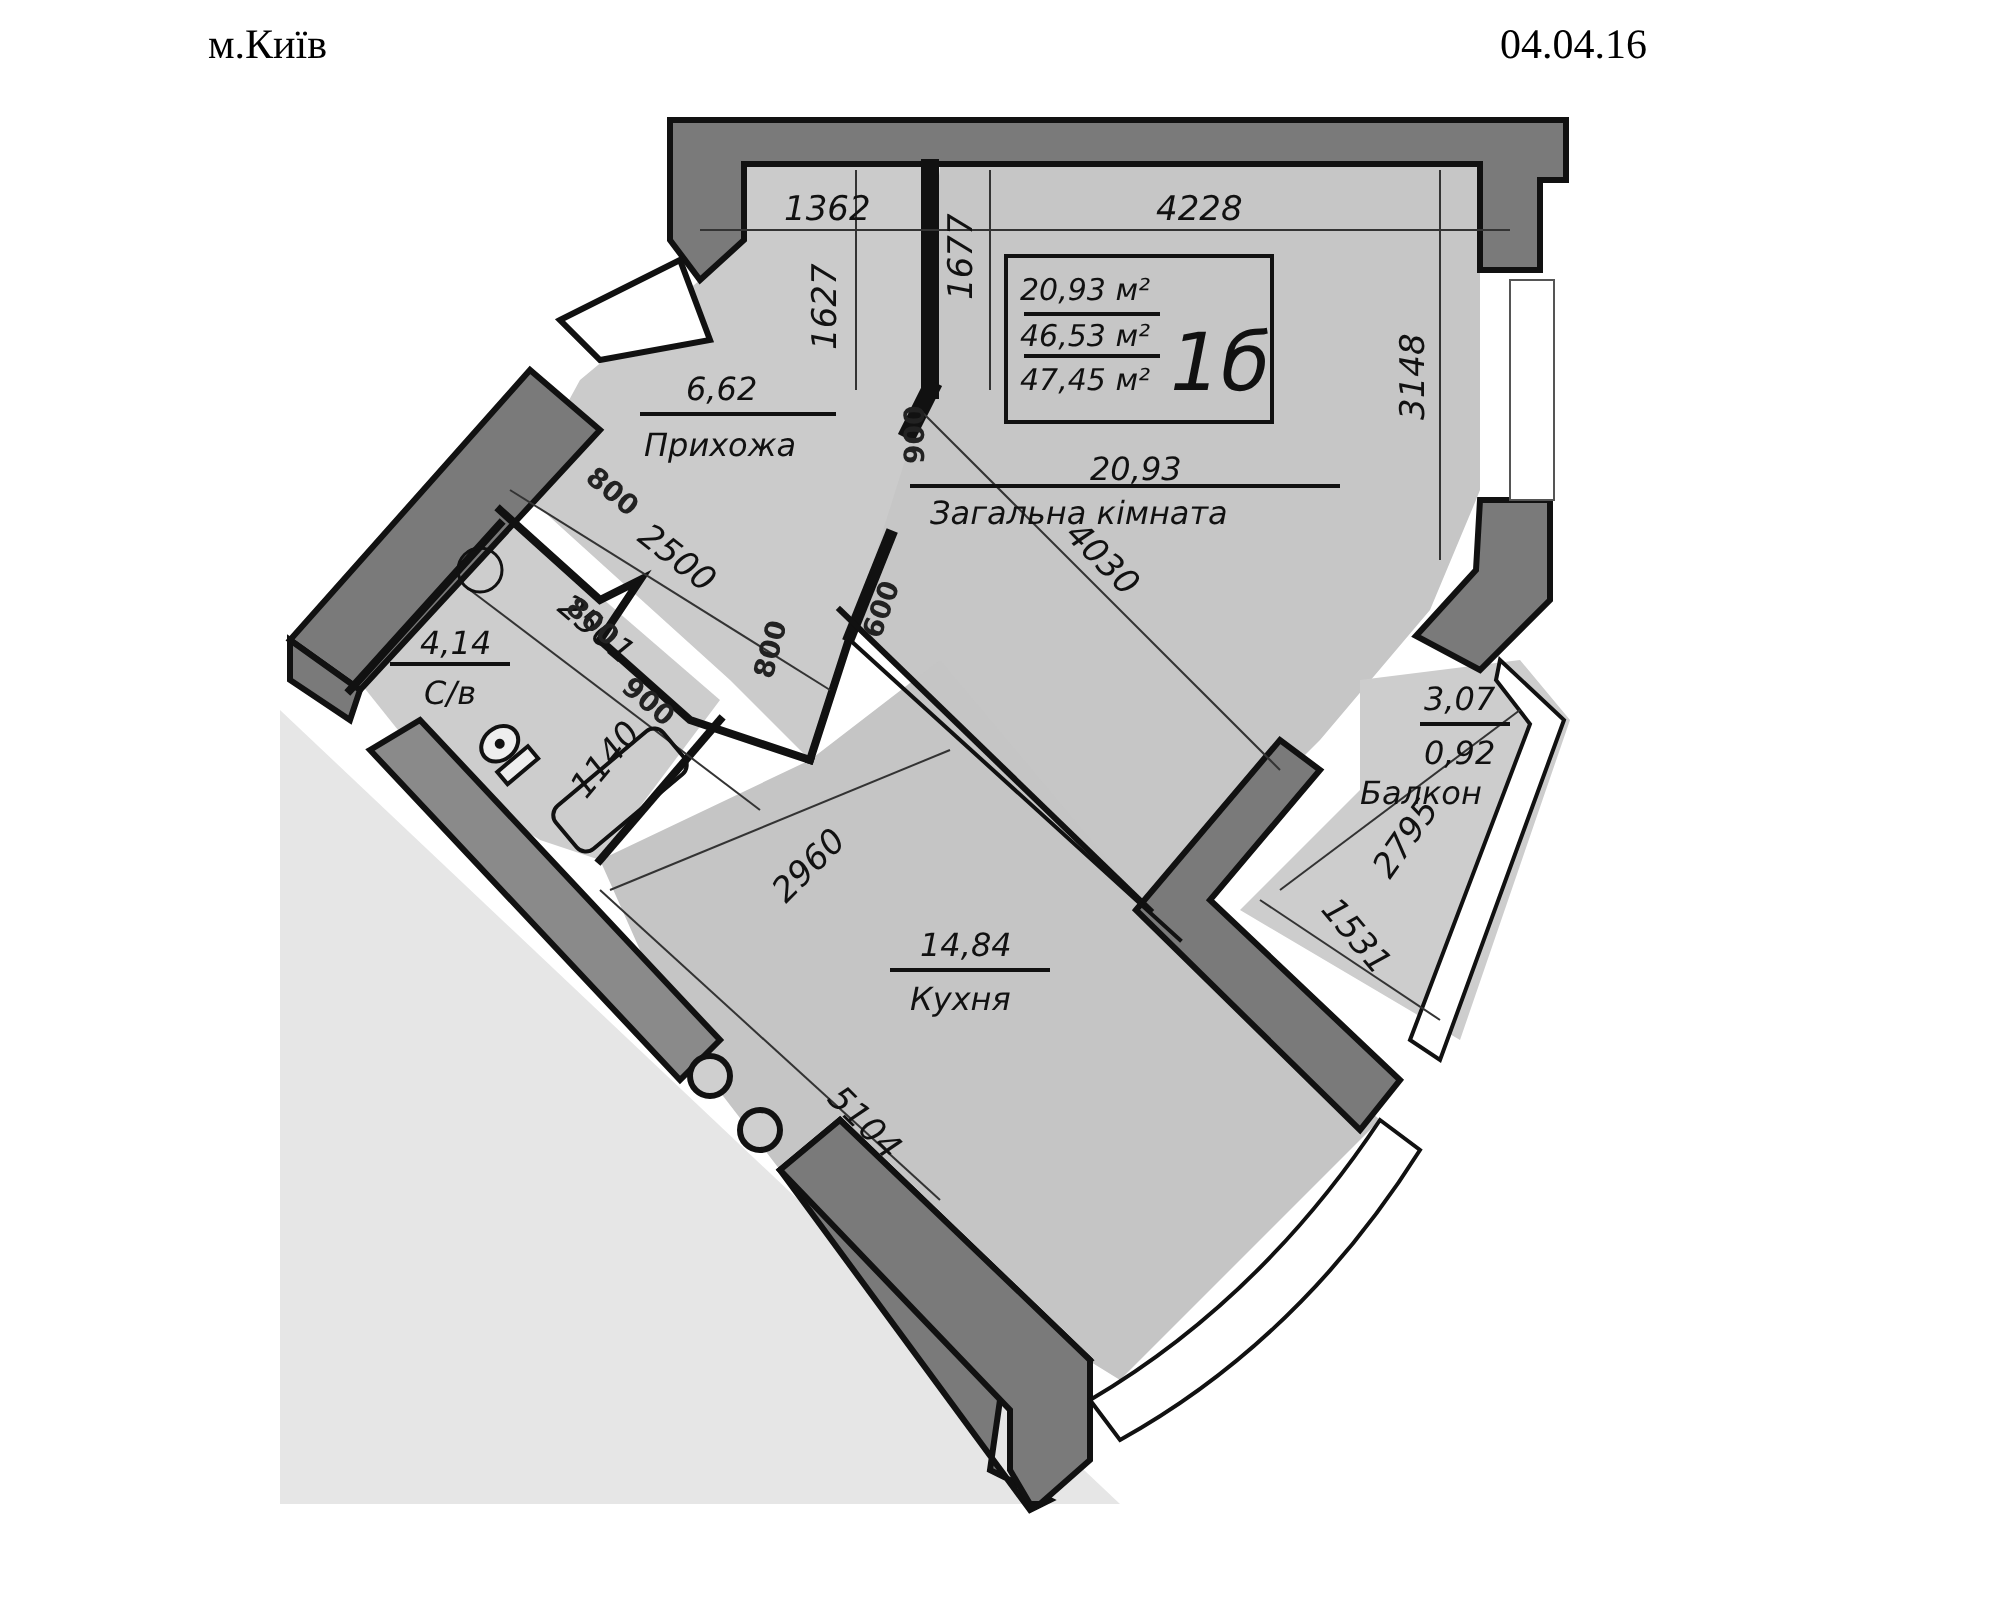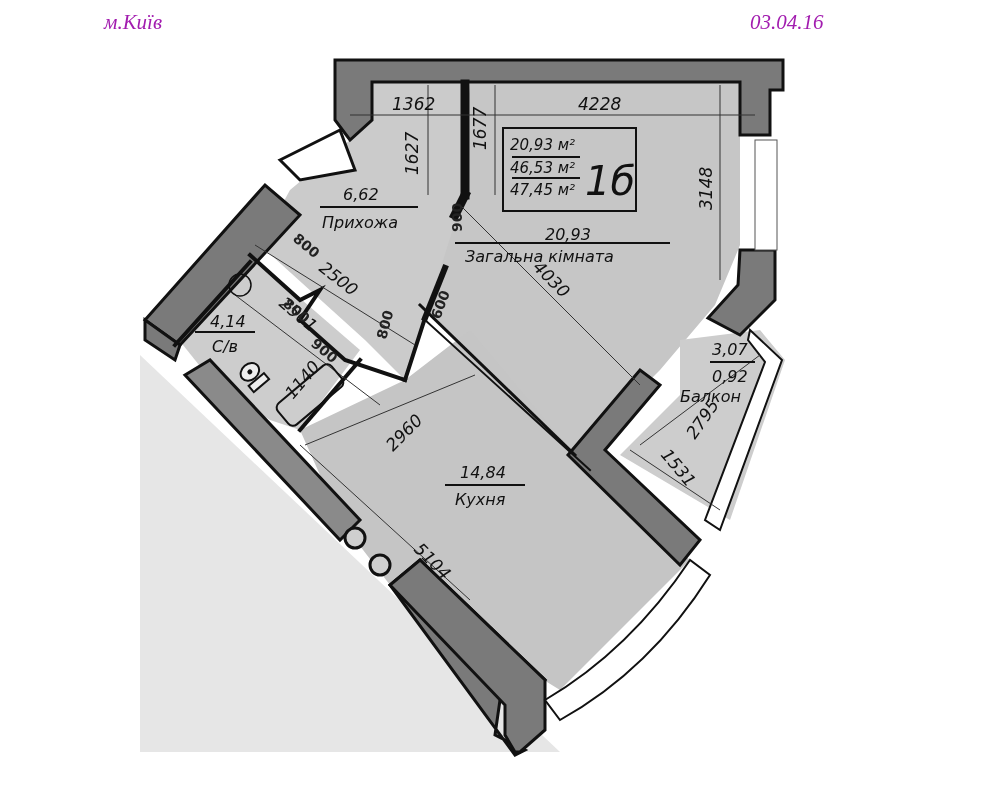--- a/index.html
+++ b/index.html
@@ -1,31 +1,31 @@
 <!DOCTYPE html>
 <html><head>
 <meta charset="utf-8">
 <style>
   html,body{margin:0;padding:0;background:#ffffff;}
   body{width:1000px;height:806px;position:relative;overflow:hidden;font-family:"Liberation Serif",serif;}
-  .hdr{position:absolute;top:10px;font-size:21px;color:#a21caf;font-family:"Liberation Serif",serif;font-style:italic;}
+  .hdr{position:absolute;top:10px;font-size:21px;color:#000000;font-family:"Liberation Serif",serif;}
   #city{left:104px;}
   #date{left:750px;}
   svg{position:absolute;left:0;top:0;}
   .dim{font-family:"DejaVu Sans",sans-serif;font-style:italic;font-size:17px;fill:#111;}
   .lbl{font-family:"DejaVu Sans",sans-serif;font-style:italic;font-size:16px;fill:#111;}
   .big{font-family:"DejaVu Sans",sans-serif;font-style:italic;font-size:40px;fill:#111;}
   .small{font-family:"DejaVu Sans",sans-serif;font-style:italic;font-size:15px;fill:#111;}
   .hand{font-family:"DejaVu Sans",sans-serif;font-weight:bold;font-size:14px;fill:#222;}
 </style>
 </head>
 <body>
 
 <div class="hdr" id="city">м.Київ</div>
-<div class="hdr" id="date">03.04.16</div>
+<div class="hdr" id="date">04.04.16</div>
 
 <svg width="1000" height="806" viewBox="0 0 1000 806">
 
   <polygon points="140,355 140,752 520,752 140,360" fill="#e4e4e4"></polygon>
   <polygon points="140,355 560,752 140,752" fill="#e6e6e6"></polygon>
 
   <g>
 
     <polygon points="470,82 740,82 740,245 738,250 715,305 660,370 575,455 420,305 440,210 460,200 470,82" fill="#c6c6c6"></polygon>
 

